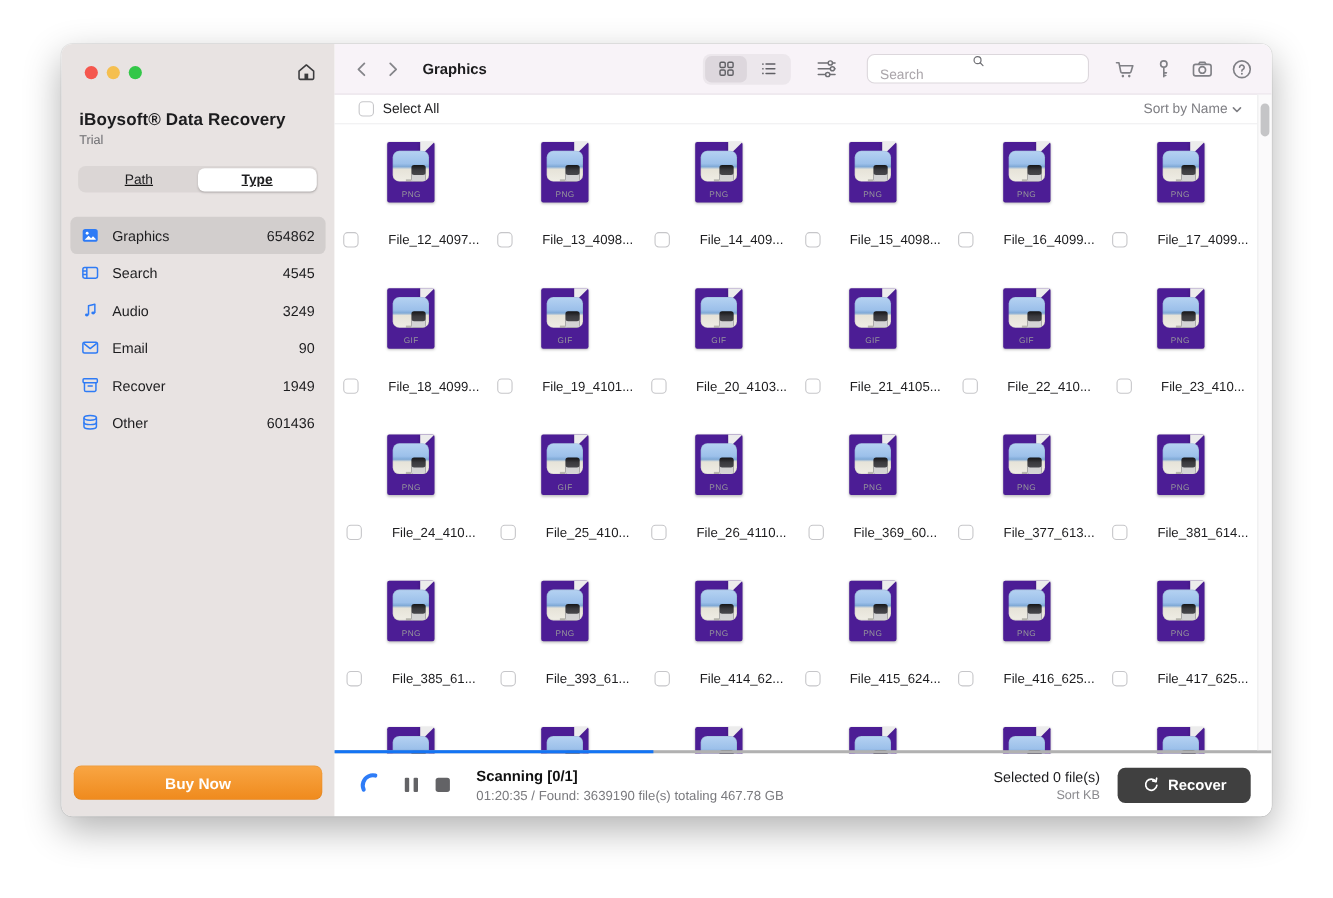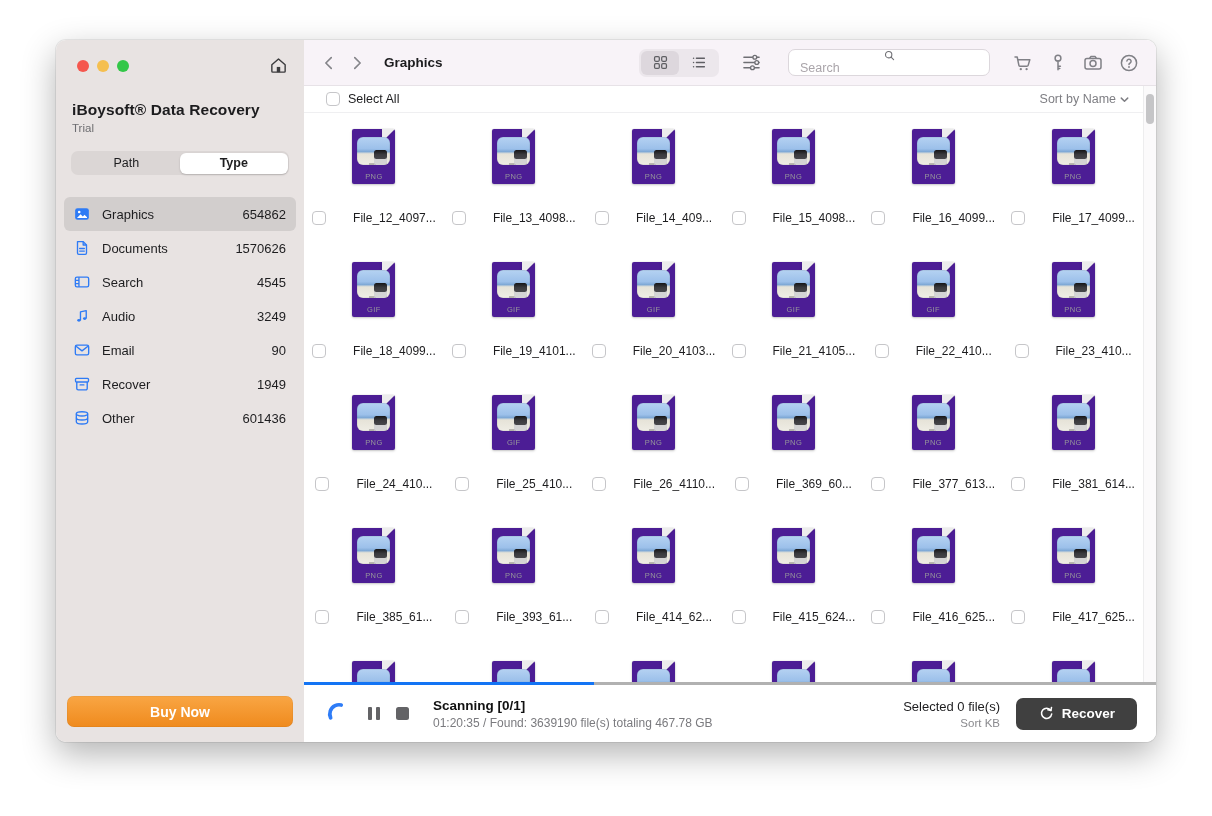--- a/index.html
+++ b/index.html
@@ -13,21 +13,21 @@
   }
 
   
   .sidebar { width:248px; background:#e8e3e2; flex:none; position:relative; display:flex; flex-direction:column; }
   .traffic-row { display:flex; align-items:center; padding:16px 16px 0 21px; }
   .tl { width:12px; height:12px; border-radius:50%; margin-right:8px; }
   .tl.red { background:#f5574e; } .tl.yellow { background:#f5bf4f; } .tl.green { background:#33c748; }
   .home-btn { margin-left:auto; color:#3c3c3e; display:flex; }
   .app-title { padding:26px 16px 0 16px; font-size:15.5px; font-weight:700; color:#1c1c1e; letter-spacing:.1px; }
   .app-sub { padding:3px 16px 0 16px; font-size:11.5px; color:#6d6d71; }
-  .seg { margin:17px 15px 0 15px; background:#dbd6d5; border-radius:7px; display:flex; padding:1.5px; height:24px; }
+  .seg { margin:17px 15px 0 15px; background:#dbd6d5; border-radius:7px; display:flex; padding:1.5px; height:24px;text-decoration:underline; }
   .seg-item { flex:1; display:flex; align-items:center; justify-content:center; font-size:12.5px; color:#1d1d1f; border-radius:6px; cursor:default; }
   .seg-item.active { background:#ffffff; box-shadow:0 1px 2px rgba(0,0,0,.18); font-weight:600; }
   .cat-list { margin:22px 8px 0 8px; }
   .cat-item { display:flex; align-items:center; height:34px; padding:0 10px 0 9px; border-radius:6px; font-size:13px; color:#1d1d1f; }
   .cat-item.selected { background:#d2cecd; }
   .cat-icon { width:18px; height:18px; margin-right:11px; display:flex; align-items:center; }
   .cat-label { flex:1; }
   .cat-count { font-size:13px; color:#1d1d1f; }
   .buy-btn {
     position:absolute; left:11px; right:11px; bottom:15px; height:31px;
@@ -126,31 +126,20 @@
         <div class="cat-item selected">
           <span class="cat-icon">
             <svg width="18" height="18" viewBox="0 0 20 20">
               <rect x="2.4" y="3.6" width="15.2" height="12.8" rx="2.6" fill="#2e7bf5"></rect>
               <circle cx="6.9" cy="7.8" r="1.45" fill="#fff"></circle>
               <path d="M4.4 14.4 L8.4 10.3 L10.9 12.8 L12.8 10.9 L15.6 13.7 V14.4 Z" fill="#fff"></path>
             </svg>
           </span>
           <span class="cat-label">Graphics</span>
           <span class="cat-count">654862</span>
-        </div>
-        <div class="cat-item">
-          <span class="cat-icon">
-            <svg width="18" height="18" viewBox="0 0 20 20" fill="none" stroke="#2e7bf5" stroke-width="1.5" stroke-linejoin="round">
-              <path d="M5 2.9 h6.4 L15 6.6 V15.6 a1.5 1.5 0 0 1-1.5 1.5 h-7 A1.5 1.5 0 0 1 5 15.6 Z"></path>
-              <path d="M11.3 3.1 V6.7 H14.9"></path>
-              <path d="M7.4 10.6 h5.2 M7.4 13.4 h5.2" stroke-linecap="round"></path>
-            </svg>
-          </span>
-          <span class="cat-label">Documents</span>
-          <span class="cat-count">1570626</span>
         </div>
         <div class="cat-item">
           <span class="cat-icon">
             <svg width="18" height="18" viewBox="0 0 20 20" fill="none" stroke="#2e7bf5" stroke-width="1.5" stroke-linejoin="round">
               <rect x="2.6" y="4.6" width="14.8" height="10.8" rx="1.8"></rect>
               <path d="M6.6 4.6 V15.4"></path>
               <path d="M2.6 8.2 h4 M2.6 11.8 h4"></path>
             </svg>
           </span>
           <span class="cat-label">Search</span>

